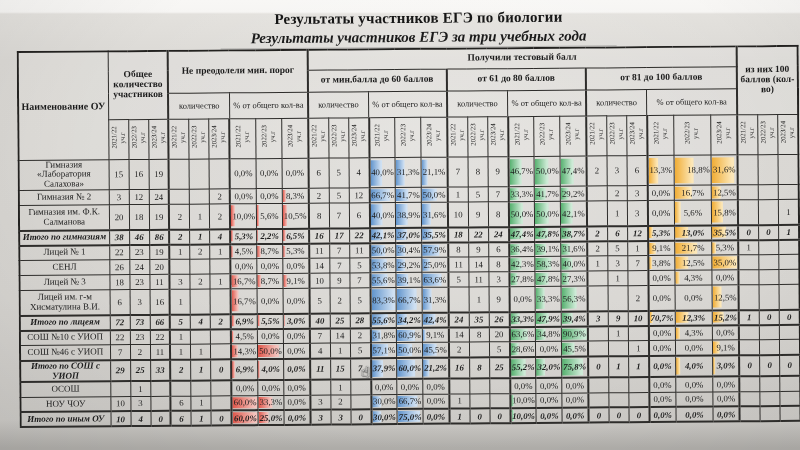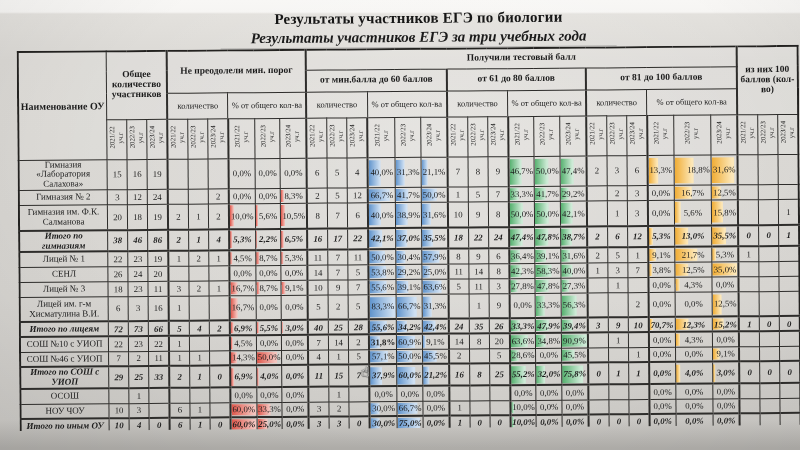--- a/index.html
+++ b/index.html
@@ -471,21 +471,21 @@
             <td>22</td>
             <td class="gl">1</td>
             <td></td>
             <td></td>
             <td class="gl" style="background-image: linear-gradient(90deg, rgb(223, 86, 74) 0%, rgb(244, 196, 190) 90%); background-size: 7.5% 88%;">4,5%</td>
             <td>0,0%</td>
             <td>0,0%</td>
             <td class="gl">7</td>
             <td>14</td>
             <td>2</td>
-            <td class="gl" style="background-image: linear-gradient(90deg, rgb(95, 147, 204) 0%, rgb(207, 224, 242) 90%); background-size: 38.2% 88%; font-weight: bold;">31,8%</td>
+            <td class="gl" style="background-image: linear-gradient(90deg, rgb(95, 147, 204) 0%, rgb(207, 224, 242) 90%); background-size: 38.2% 88%;">31,8%</td>
             <td style="background-image: linear-gradient(90deg, rgb(95, 147, 204) 0%, rgb(207, 224, 242) 90%); background-size: 73.1% 88%;">60,9%</td>
             <td style="background-image: linear-gradient(90deg, rgb(95, 147, 204) 0%, rgb(207, 224, 242) 90%); background-size: 10.9% 88%;">9,1%</td>
             <td class="gl">14</td>
             <td>8</td>
             <td>20</td>
             <td class="gl" style="background-image: linear-gradient(90deg, rgb(85, 176, 110) 0%, rgb(205, 234, 214) 90%); background-size: 70% 88%;">63,6%</td>
             <td style="background-image: linear-gradient(90deg, rgb(85, 176, 110) 0%, rgb(205, 234, 214) 90%); background-size: 38.3% 88%;">34,8%</td>
             <td style="background-image: linear-gradient(90deg, rgb(85, 176, 110) 0%, rgb(205, 234, 214) 90%); background-size: 100% 88%;">90,9%</td>
             <td class="gl"></td>
             <td>1</td>

